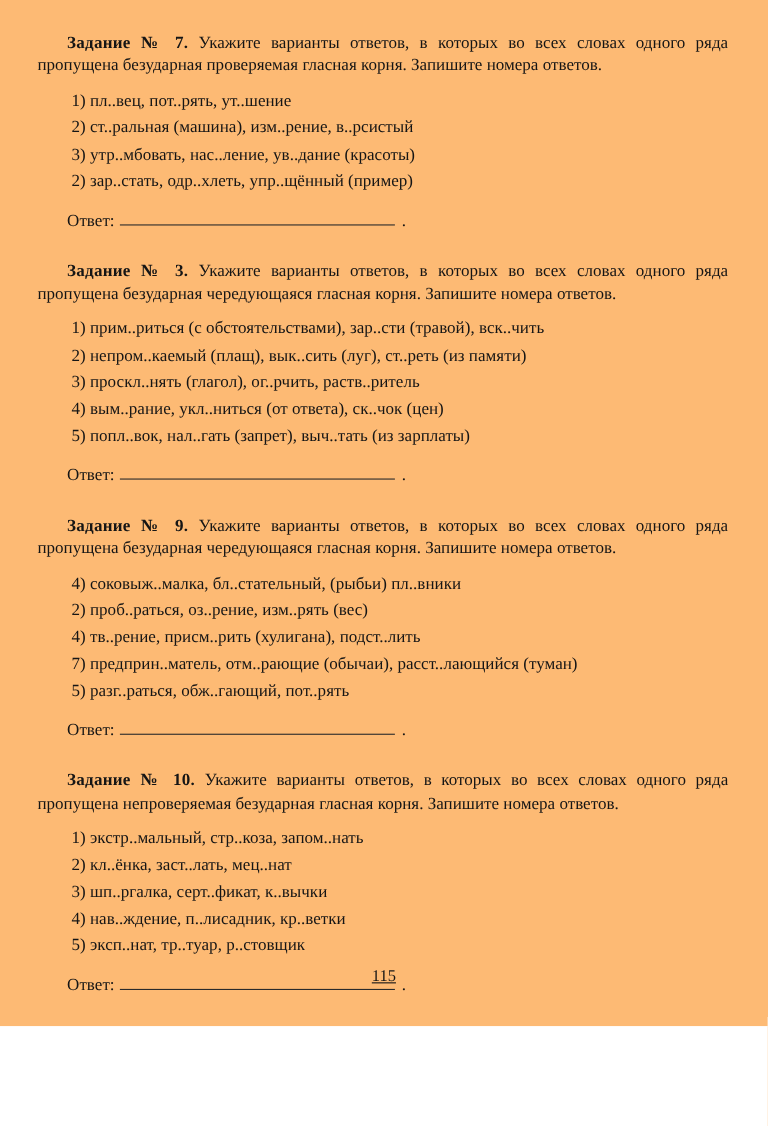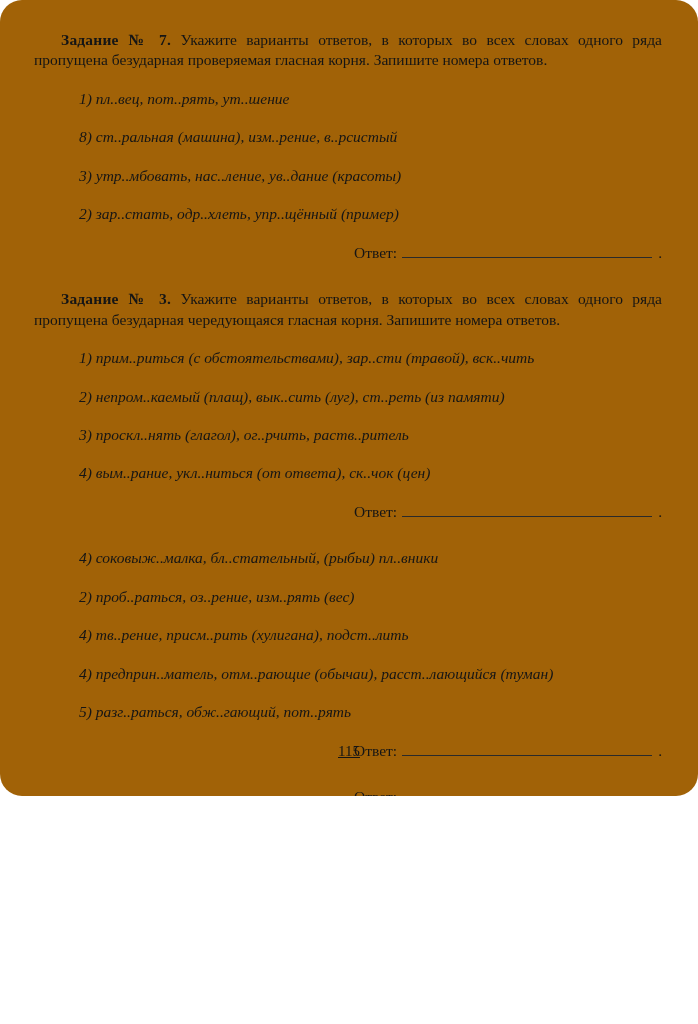--- a/index.html
+++ b/index.html
@@ -3,58 +3,55 @@
 <meta charset="utf-8">
 <style>
   html, body {
     margin: 0;
     padding: 0;
     background: #ffffff;
   }
   .page {
     position: relative;
     width: 698px;
-    height: 796px;
+    height: 933px;
     box-sizing: border-box;
     margin: 0 auto;
-    background: #a16207;
+    background: #fdba74;
     color: #151515;
     font-family: "Liberation Serif", "DejaVu Serif", serif;
     font-size: 15.5px;
     line-height: 1.32;
     padding: 30px 36px 0 34px;
     overflow: hidden;
-    border-radius: 22px;
   }
   .task {
     margin: 0;
   }
   .task-heading {
     margin: 0 0 11px 0;
     text-align: justify;
     text-indent: 27px;
   }
   .task-heading .task-label {
     font-weight: bold;
     letter-spacing: 0.2px;
   }
   .task-items {
     list-style: none;
     margin: 0 0 15px 0;
     padding: 0 0 0 27px;
   }
   .task-items li {
-    margin: 18px;
+    margin: 4px;
     white-space: nowrap;
-    font-style: italic;
   }
   .answer-line {
     margin: 0 0 26px 0;
     padding-left: 27px;
-    text-align: right;
   }
   .answer-blank {
     display: inline-block;
     width: 250px;
     height: 13px;
     border-bottom: 1px solid #2a2a2a;
     margin-left: 5px;
     vertical-align: baseline;
   }
   .answer-suffix {
@@ -75,59 +72,75 @@
 
 <div class="page">
 
   <section class="task">
     <p class="task-heading">
       <span class="task-label">Задание № 7.</span>
       <span>Укажите варианты ответов, в которых во всех словах одного ряда пропущена безударная проверяемая гласная корня. Запишите номера ответов.</span>
     </p>
     <ol class="task-items">
       <li>1) пл..вец, пот..рять, ут..шение</li>
-      <li>8) ст..ральная (машина), изм..рение, в..рсистый</li>
+      <li>2) ст..ральная (машина), изм..рение, в..рсистый</li>
       <li>3) утр..мбовать, нас..ление, ув..дание (красоты)</li>
       <li>2) зар..стать, одр..хлеть, упр..щённый (пример)</li>
     </ol>
     <p class="answer-line">
       <span>Ответ:</span><span class="answer-blank"></span><span class="answer-suffix">.</span>
     </p>
   </section>
 
   <section class="task">
     <p class="task-heading">
       <span class="task-label">Задание № 3.</span>
       <span>Укажите варианты ответов, в которых во всех словах одного ряда пропущена безударная чередующаяся гласная корня. Запишите номера ответов.</span>
     </p>
     <ol class="task-items">
       <li>1) прим..риться (с обстоятельствами), зар..сти (травой), вск..чить</li>
       <li>2) непром..каемый (плащ), вык..сить (луг), ст..реть (из памяти)</li>
       <li>3) проскл..нять (глагол), ог..рчить, раств..ритель</li>
       <li>4) вым..рание, укл..ниться (от ответа), ск..чок (цен)</li>
+      <li>5) попл..вок, нал..гать (запрет), выч..тать (из зарплаты)</li>
     </ol>
     <p class="answer-line">
       <span>Ответ:</span><span class="answer-blank"></span><span class="answer-suffix">.</span>
     </p>
   </section>
 
   <section class="task">
+    <p class="task-heading">
+      <span class="task-label">Задание № 9.</span>
+      <span>Укажите варианты ответов, в которых во всех словах одного ряда пропущена безударная чередующаяся гласная корня. Запишите номера ответов.</span>
+    </p>
     <ol class="task-items">
       <li>4) соковыж..малка, бл..стательный, (рыбьи) пл..вники</li>
       <li>2) проб..раться, оз..рение, изм..рять (вес)</li>
       <li>4) тв..рение, присм..рить (хулигана), подст..лить</li>
-      <li>4) предприн..матель, отм..рающие (обычаи), расст..лающийся (туман)</li>
+      <li>7) предприн..матель, отм..рающие (обычаи), расст..лающийся (туман)</li>
       <li>5) разг..раться, обж..гающий, пот..рять</li>
     </ol>
     <p class="answer-line">
       <span>Ответ:</span><span class="answer-blank"></span><span class="answer-suffix">.</span>
     </p>
   </section>
 
   <section class="task">
+    <p class="task-heading">
+      <span class="task-label">Задание № 10.</span>
+      <span>Укажите варианты ответов, в которых во всех словах одного ряда пропущена непроверяемая безударная гласная корня. Запишите номера ответов.</span>
+    </p>
+    <ol class="task-items">
+      <li>1) экстр..мальный, стр..коза, запом..нать</li>
+      <li>2) кл..ёнка, заст..лать, мец..нат</li>
+      <li>3) шп..ргалка, серт..фикат, к..вычки</li>
+      <li>4) нав..ждение, п..лисадник, кр..ветки</li>
+      <li>5) эксп..нат, тр..туар, р..стовщик</li>
+    </ol>
     <p class="answer-line">
       <span>Ответ:</span><span class="answer-blank"></span><span class="answer-suffix">.</span>
     </p>
   </section>
 
   <div class="page-number">115</div>
 
 </div>
 
 </body></html>

